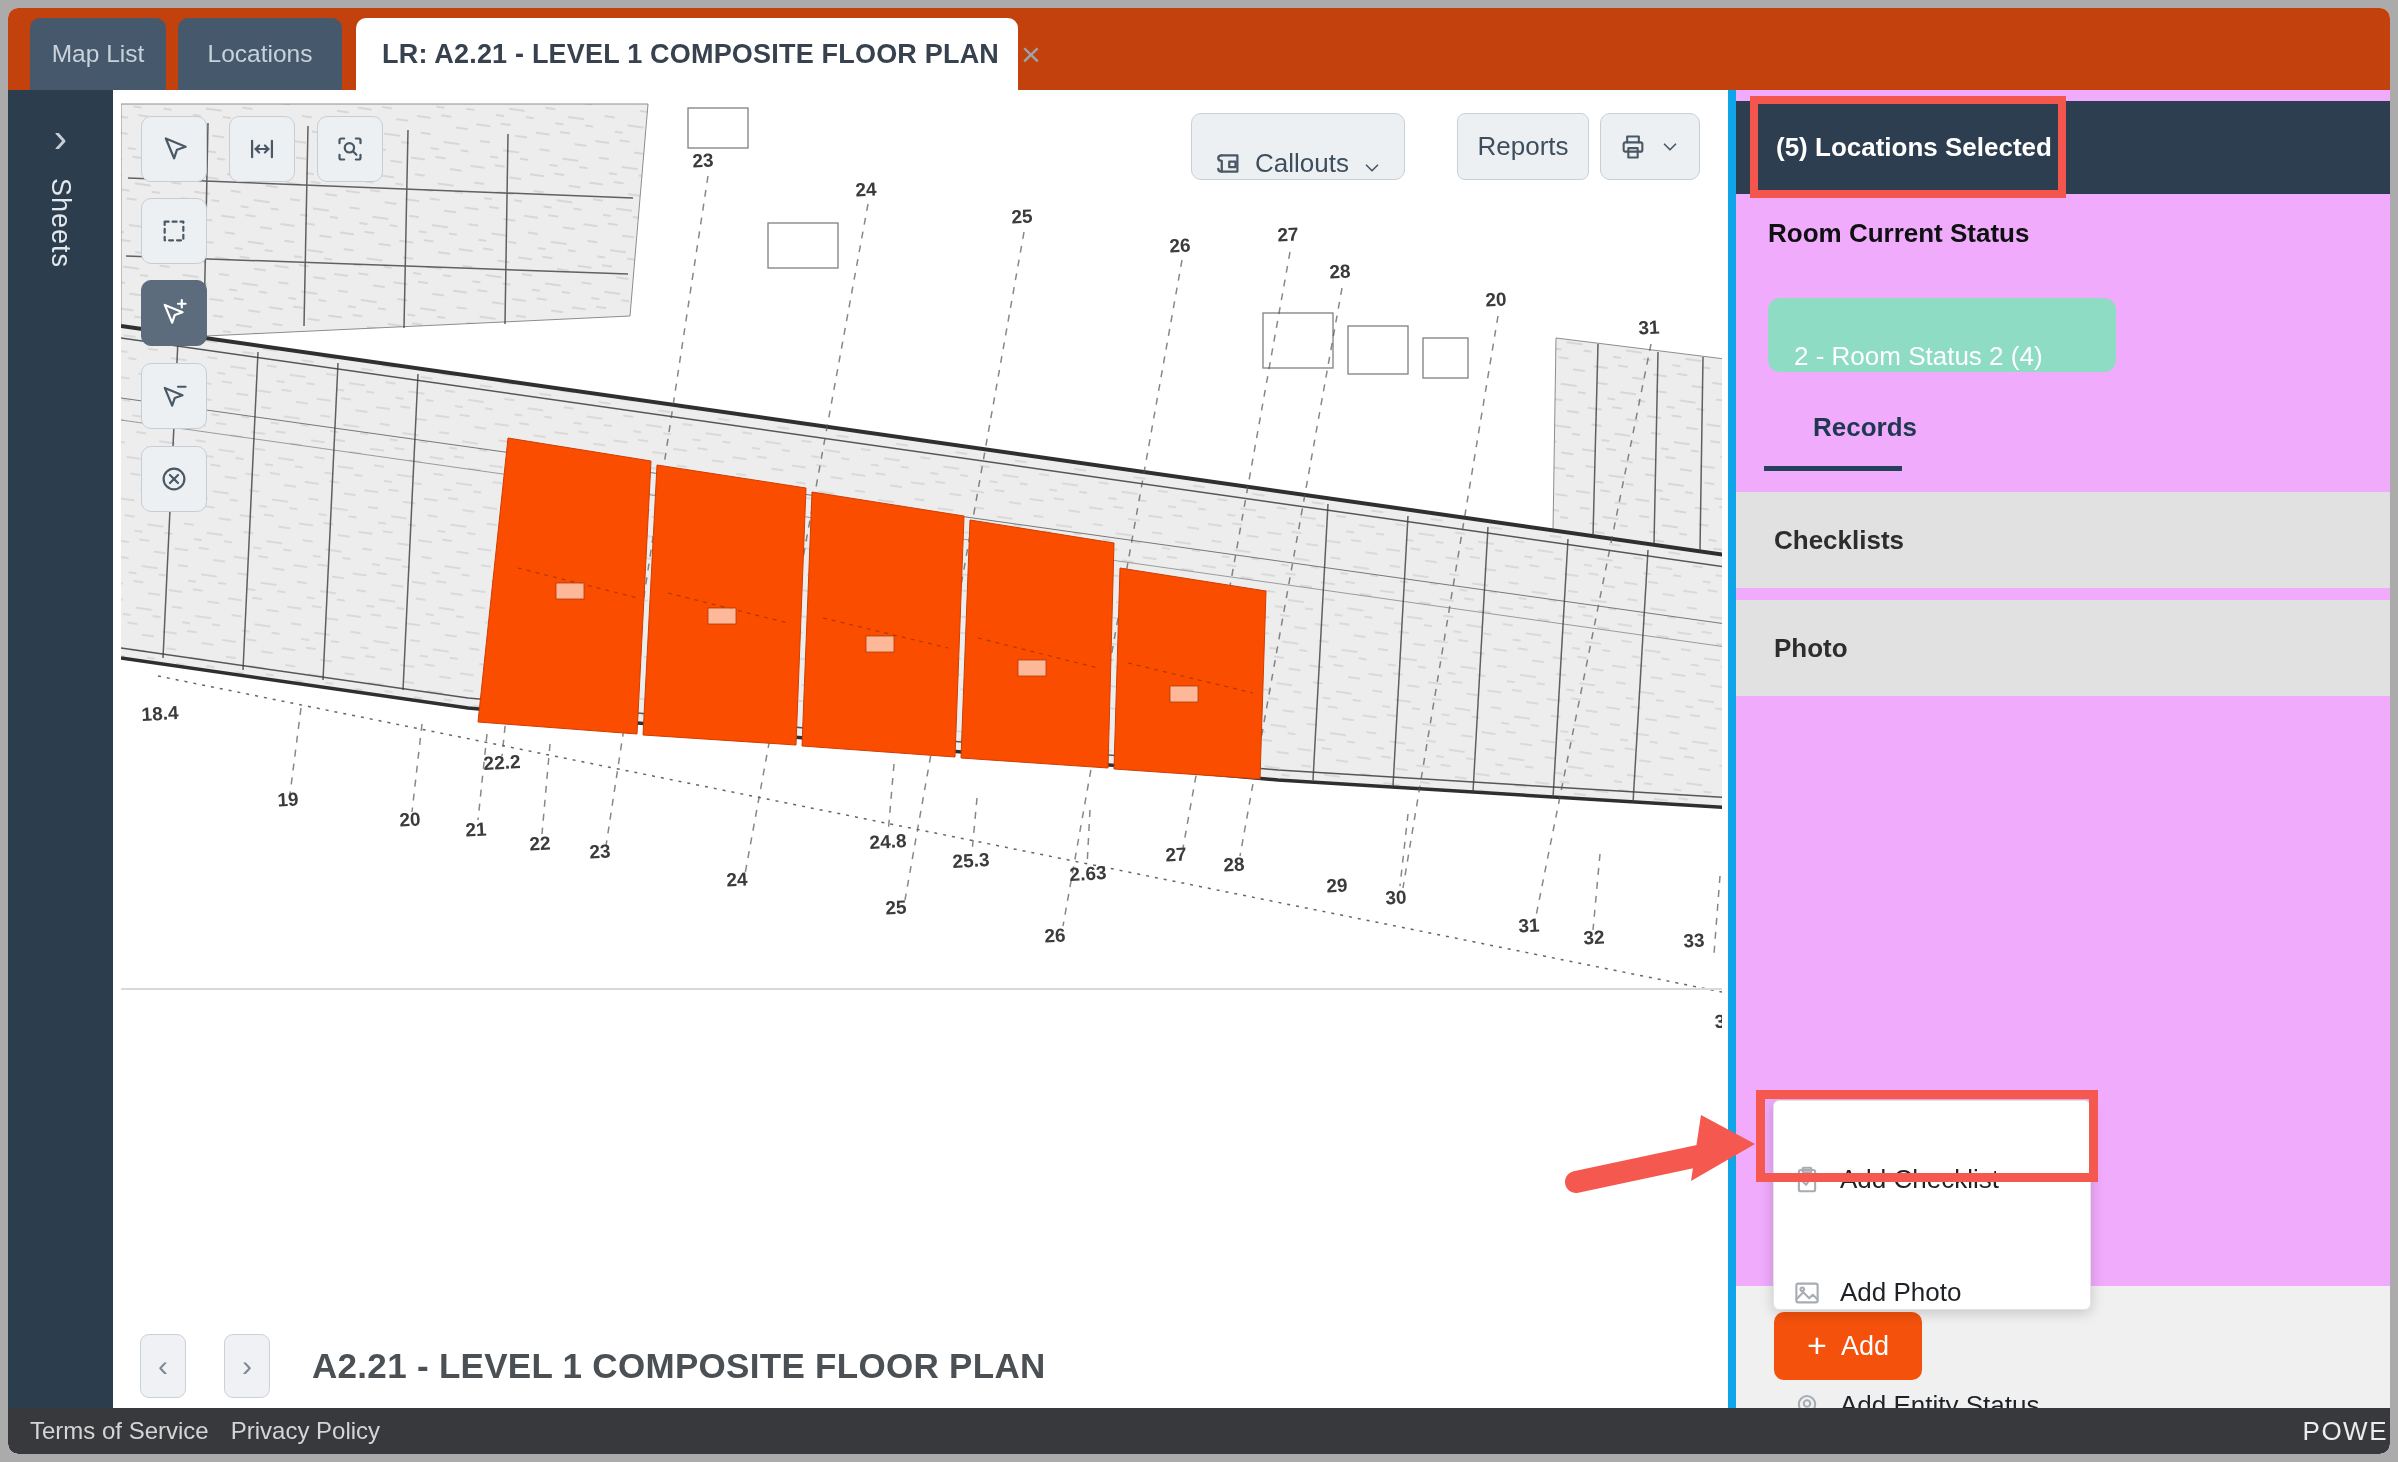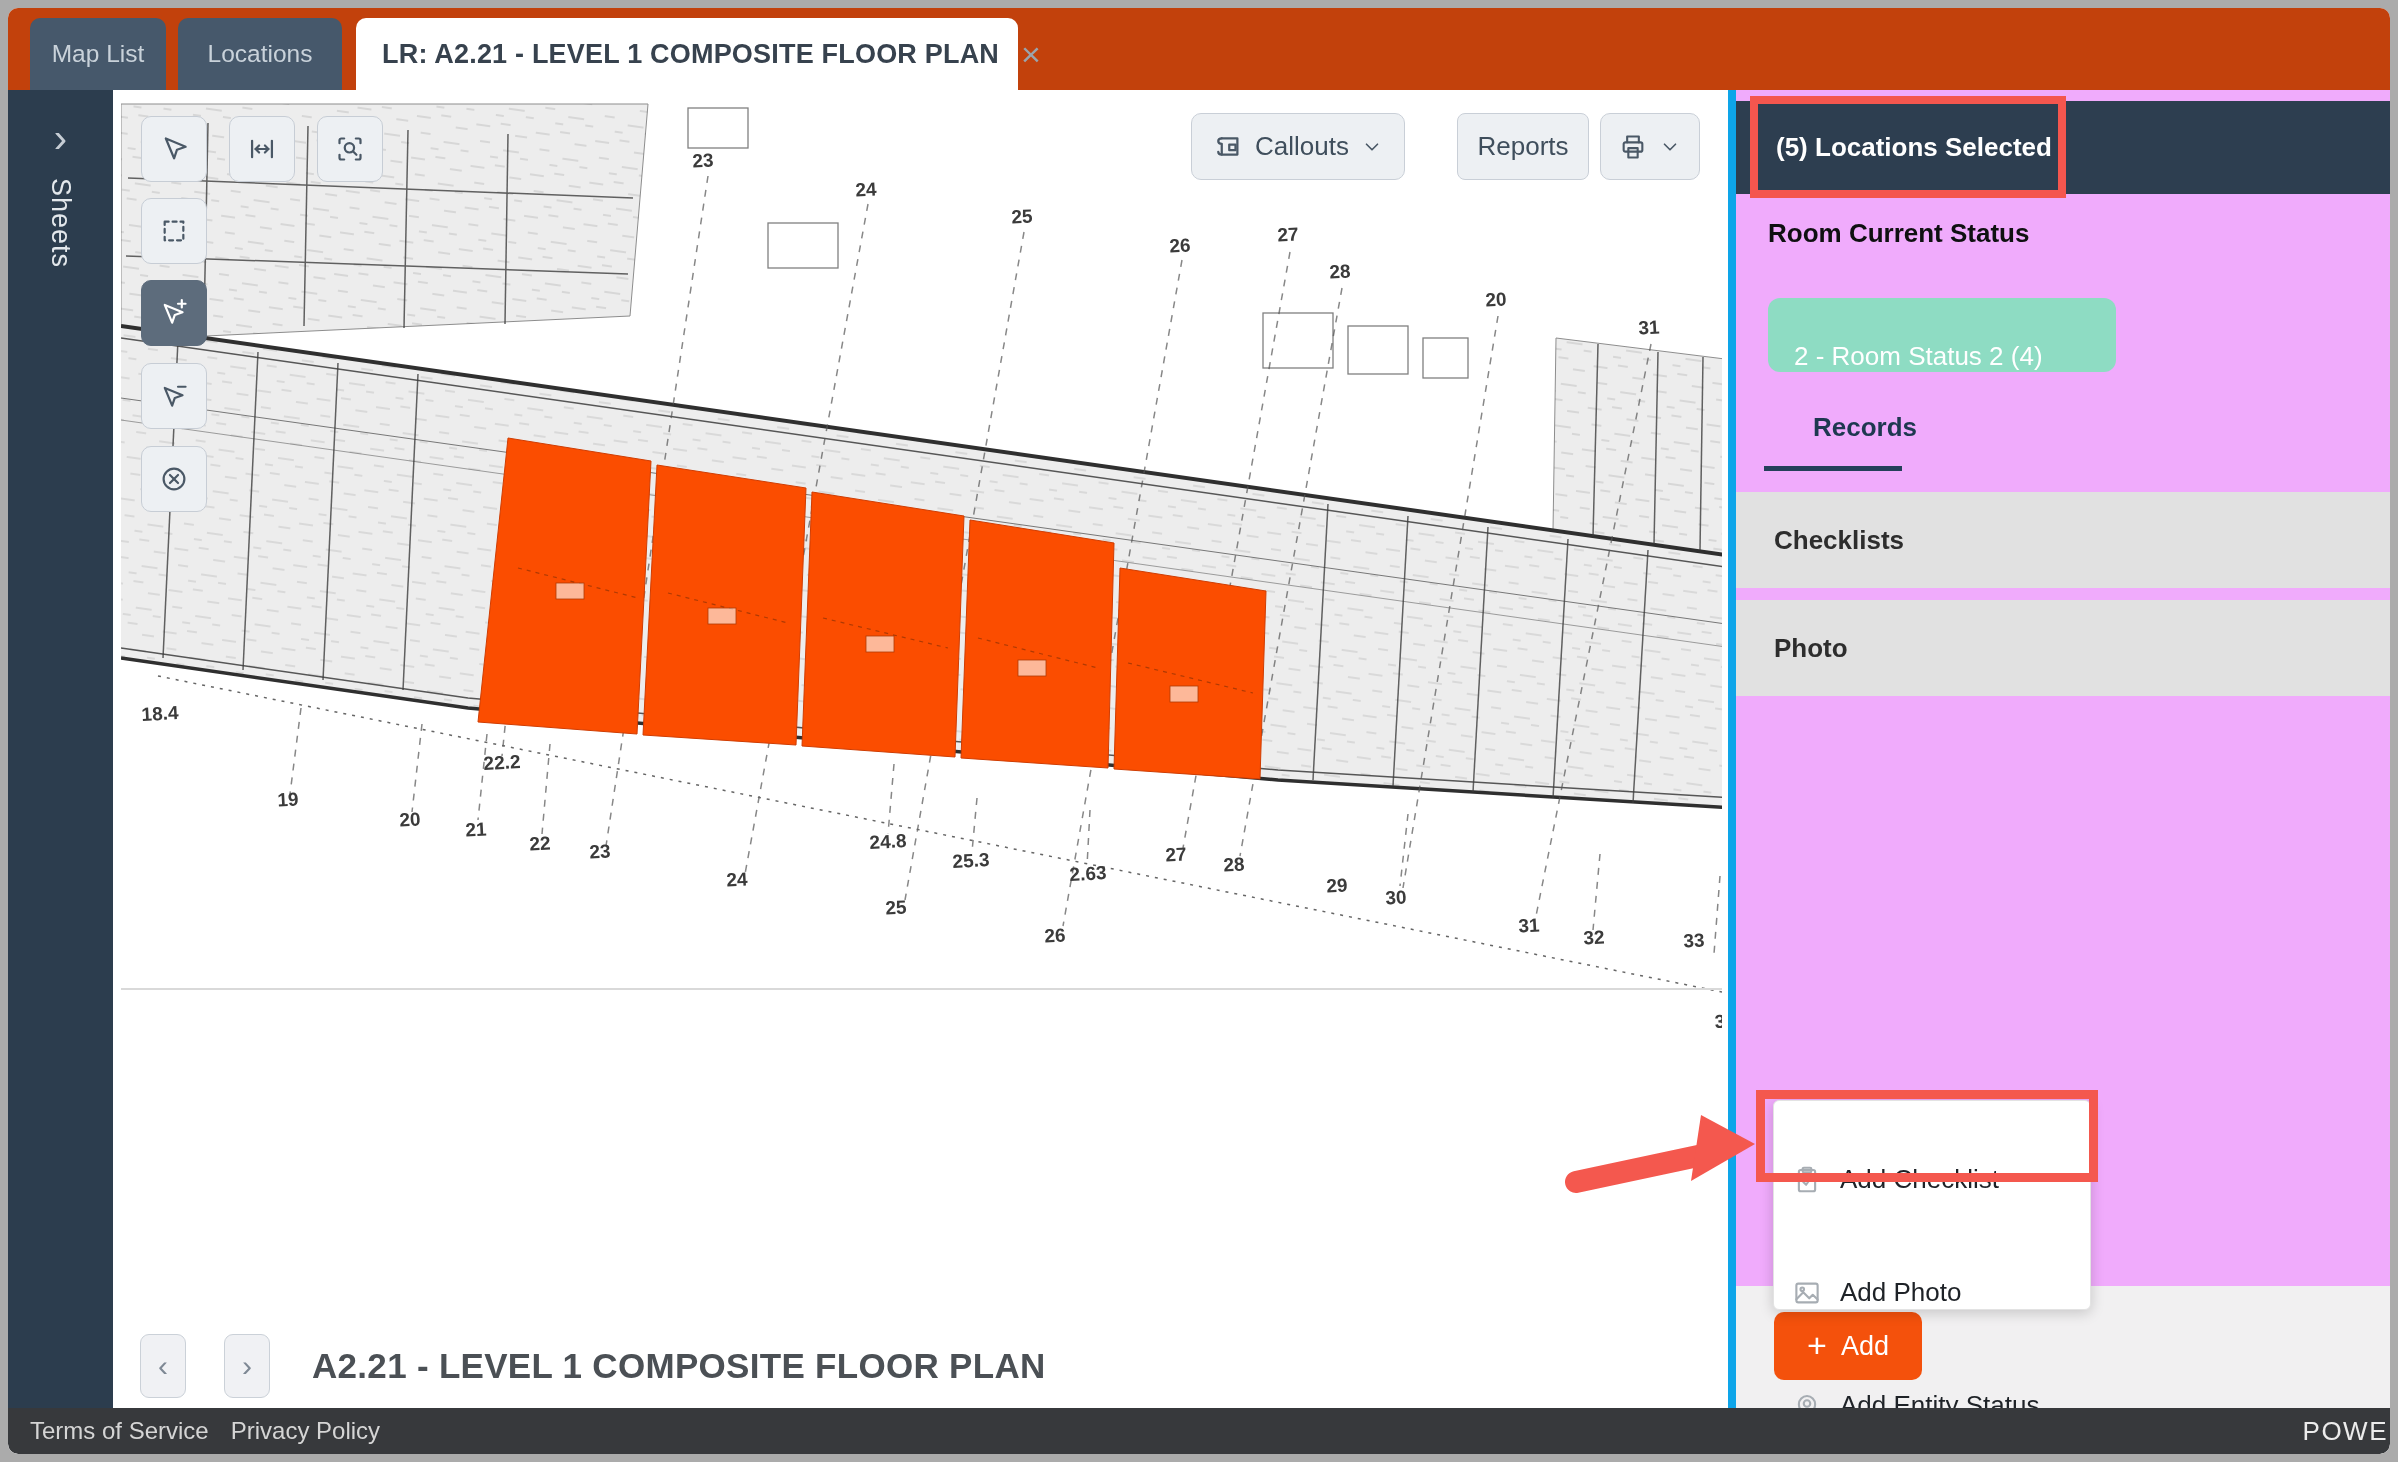--- a/index.html
+++ b/index.html
@@ -283,21 +283,21 @@
       </svg>
     </div>
     <div class="toolbtn" style="left:28px;top:356px;">
       <svg width="30" height="30" viewBox="0 0 26 26">
         <circle cx="13" cy="13" r="9"></circle>
             <line x1="9.5" y1="9.5" x2="16.5" y2="16.5"></line>
             <line x1="16.5" y1="9.5" x2="9.5" y2="16.5"></line>
       </svg>
     </div>
 
-    <div class="action-btn" style="left:1078px;width:214px;">
+    <div class="action-btn" style="left:1078px;width:214px;align-items:flex-end;">
       <svg width="30" height="30" viewBox="0 0 24 24">
         <path d="M7 5h12.5v13H7"></path>
             <path d="M7 5c-1.6 0-2.8 1-2.8 2.2S5.4 9.4 7 9.4V18c-1.6 0-2.8-1-2.8-2.2"></path>
             <rect x="13" y="10" width="5" height="4.5"></rect>
       </svg>
       <span>Callouts</span>
       <svg width="22" height="22" viewBox="0 0 24 24">
             <polyline points="6,9 12,15 18,9"></polyline>
           </svg>
     </div>

